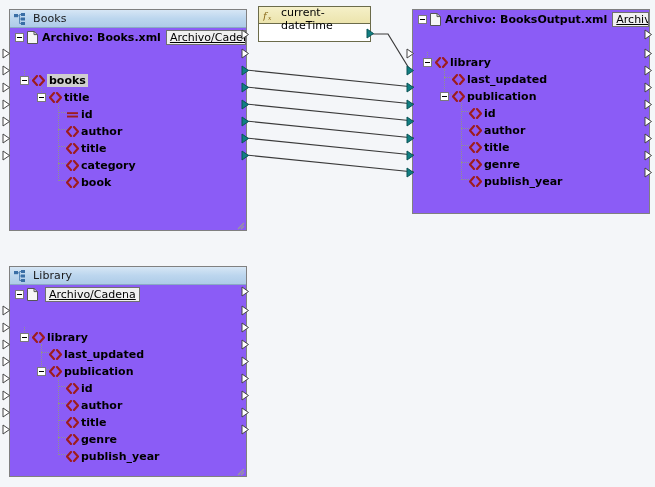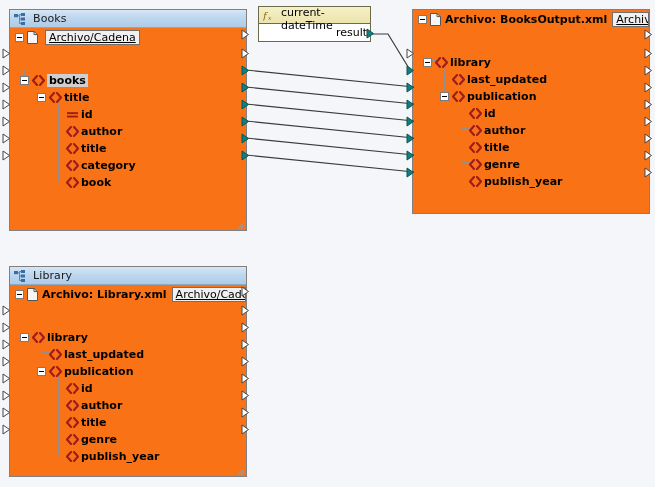--- a/index.html
+++ b/index.html
@@ -11,21 +11,21 @@
     font-size:11px;
     color:#000;
     overflow:hidden;
     position:relative;
   }
   #canvas{position:absolute;left:0;top:0;width:655px;height:487px;}
 
   
   .component{
     position:absolute;
-    background:#f97316;
+    background:#8b5cf6;
     border:1px solid #808080;
     box-sizing:border-box;
     z-index:3;
   }
   .comp-title{
     height:18px;
     background:linear-gradient(to bottom,#d6e6f5 0%,#bcd6ee 50%,#aecbe8 100%);
     border-bottom:1px solid #8aa9c4;
     display:flex;align-items:center;
     padding-left:4px;
@@ -176,20 +176,21 @@
     <div class="comp-body" style="height:203px;">
 
       <div class="row rootrow" style="padding-left:5px;height:19px;">
         <span class="exp"></span>
         <span class="ico ico-file" style="margin-left:3px;">
           <svg width="11" height="13" viewBox="0 0 11 13">
             <path d="M0.5 0.5 H7 L10.5 3.6 V12.5 H0.5 Z" fill="#f6f6f6" stroke="#555" stroke-width="1"></path>
             <path d="M7 0.5 V3.6 H10.5" fill="none" stroke="#555" stroke-width="1"></path>
           </svg>
         </span>
+        <span class="label" style="margin-left:2px;">Archivo: Books.xml</span>
         <span class="selbtn">Archivo/Cadena</span>
       </div>
 
       <div class="guide" style="left:14px;top:42px;height:9px;"></div>
       <div class="guideh" style="left:14px;top:50px;width:8px;"></div>
       <div class="guide" style="left:31px;top:59px;height:9px;"></div>
       <div class="guideh" style="left:31px;top:67px;width:8px;"></div>
       <div class="guide" style="left:48px;top:76px;height:77px;"></div>
       <div class="guideh" style="left:48px;top:84px;width:8px;"></div>
       <div class="guideh" style="left:48px;top:101px;width:8px;"></div>
@@ -320,23 +321,20 @@
 
   <div class="fnbox" style="left:258px;top:6px;width:113px;height:36px;">
     <div class="fn-title">
       <span class="ico ico-fx">
         <svg width="12" height="12" viewBox="0 0 12 12">
           <text x="0" y="9.5" font-family="DejaVu Serif, serif" font-style="italic" font-size="10" fill="#8a6a1a">f</text>
           <text x="5" y="11" font-family="DejaVu Serif, serif" font-style="italic" font-size="6" fill="#8a6a1a">x</text>
         </svg>
       </span>
       <span class="fnname">current-dateTime</span>
-    </div>
-    <div class="fn-row">
-      <span>result</span>
     </div>
   </div>
   <div class="arrow" style="left:366px;top:28px;"><svg width="9" height="11" viewBox="0 0 9 11">
         <path d="M1 1 L7.5 5.5 L1 10 Z" fill="#117f82" stroke="#0a5557" stroke-width="1"></path>
       </svg></div>
 
   <div class="component" id="comp-booksoutput" style="left:412px;top:9px;width:238px;height:205px;">
 
 
     <div class="comp-body" style="height:186px;overflow:hidden;">
@@ -503,21 +501,20 @@
 
     <div class="comp-body" style="height:192px;">
       <div class="row rootrow" style="padding-left:5px;height:19px;">
         <span class="exp"></span>
         <span class="ico ico-file" style="margin-left:3px;">
           <svg width="11" height="13" viewBox="0 0 11 13">
             <path d="M0.5 0.5 H7 L10.5 3.6 V12.5 H0.5 Z" fill="#f6f6f6" stroke="#555" stroke-width="1"></path>
             <path d="M7 0.5 V3.6 H10.5" fill="none" stroke="#555" stroke-width="1"></path>
           </svg>
         </span>
-        <span class="label" style="margin-left:2px;">Archivo: Library.xml</span>
         <span class="selbtn">Archivo/Cadena</span>
       </div>
 
       <div class="guide" style="left:14px;top:42px;height:9px;"></div>
       <div class="guideh" style="left:14px;top:50px;width:8px;"></div>
       <div class="guide" style="left:31px;top:59px;height:26px;"></div>
       <div class="guideh" style="left:31px;top:67px;width:8px;"></div>
       <div class="guideh" style="left:31px;top:84px;width:8px;"></div>
       <div class="guide" style="left:48px;top:93px;height:77px;"></div>
       <div class="guideh" style="left:48px;top:101px;width:8px;"></div>

